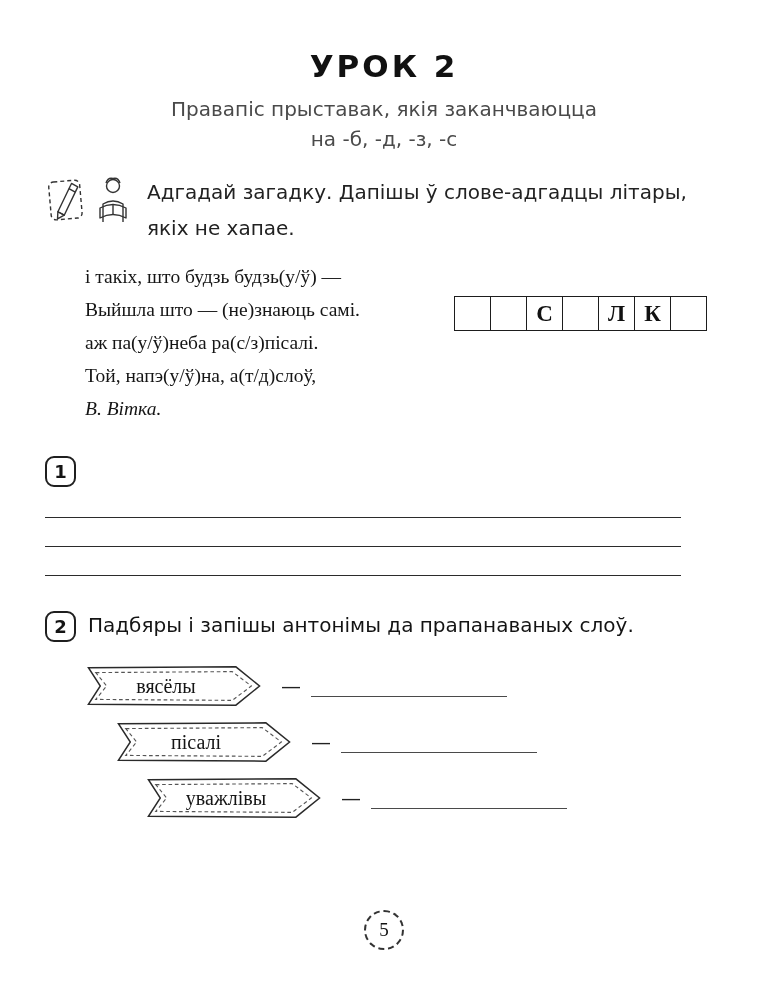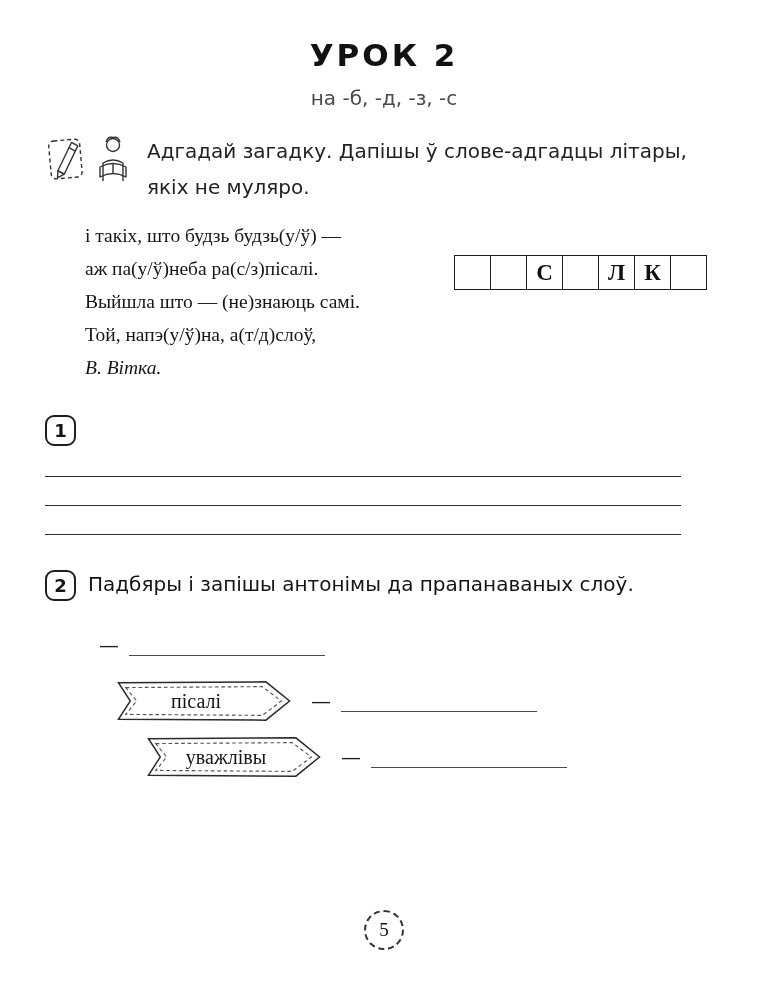--- a/index.html
+++ b/index.html
@@ -4,21 +4,21 @@
 <style>
   * { margin:0; padding:0; box-sizing:border-box; }
   html,body { background:#e8e8e8; }
   .page {
     position:relative;
     width:768px; height:1000px;
     margin:0 auto;
     background:#ffffff;
     font-family:"DejaVu Sans","Liberation Sans",sans-serif;
     color:#1c1c1c;
-    padding:23px 45px 0 45px;
+    padding:34px 45px 0 45px;
     overflow:hidden;
   }
   .lesson-title {
     text-align:center;
     font-size:31px;
     font-weight:800;
     letter-spacing:3px;
     color:#111;
     margin-top:14px;
   }
@@ -126,20 +126,21 @@
   .clear { clear:both; }
 </style>
 </head>
 <body>
 
 <div class="page">
 
   <div class="lesson-title">УРОК 2</div>
 
   <div class="subtitle">
+    <div>Правапіс прыставак, якія заканчваюцца</div>
     <div>на -б, -д, -з, -с</div>
   </div>
 
   <div class="instruction-row">
     <span class="icons">
       <svg width="42" height="48" viewBox="0 0 42 48">
         <g transform="rotate(-5 21 26)">
           <rect x="5" y="6" width="31" height="38" rx="5" fill="none" stroke="#333" stroke-width="1.4" stroke-dasharray="4 3"></rect>
           <g fill="none" stroke="#333" stroke-width="1.4" stroke-linejoin="round">
             <path d="M12 36 L25 14 L31 18 L18 40 Z"></path>
@@ -151,28 +152,28 @@
       <svg width="40" height="48" viewBox="0 0 40 48" style="margin-left:6px">
         <g fill="none" stroke="#333" stroke-width="1.4" stroke-linejoin="round">
           <circle cx="20" cy="11" r="6.5"></circle>
           <path d="M13 8 Q15 2 20 3.5 Q25 2 27 8"></path>
           <path d="M10 47 L10 29 Q20 23 30 29 L30 47"></path>
           <path d="M7 33 Q20 26 33 33 L33 43 Q20 36 7 43 Z"></path>
           <path d="M20 29 L20 39.5"></path>
         </g>
       </svg>
     </span>
-    <span>Адгадай загадку. Дапішы ў слове-адгадцы літары, якіх не муляро.</span>
+    <span>Адгадай загадку. Дапішы ў слове-адгадцы літары, якіх не хапае.</span>
   </div>
 
   <div class="poem-section">
     <div class="poem">
       <div>і такіх, што будзь будзь(у/ў) —</div>
+      <div>Выйшла што — (не)знаюць самі.</div>
       <div>аж па(у/ў)неба ра(с/з)пісалі.</div>
-      <div>Выйшла што — (не)знаюць самі.</div>
       <div>Той, напэ(у/ў)на, а(т/д)слоў,</div>
       <div class="author">В. Вітка.</div>
     </div>
     <table class="answer-grid">
       <tbody>
           <tr>
         <td></td>
         <td></td>
         <td>С</td>
         <td></td>
@@ -194,20 +195,27 @@
   </div>
 
   <div class="exercise" style="margin-top:34px">
     <span class="badge">2</span>
     <span>Падбяры і запішы антонімы да прапанаваных слоў.</span>
     <div class="clear"></div>
 
     <div class="antonyms">
 
       <div class="antonym-row" style="margin-left:38px">
+        <span class="banner">
+          <svg viewBox="0 0 200 48" width="182" height="46" preserveAspectRatio="none">
+            <polygon points="6,5 168,4 194,24 168,44 6,43 19,24" fill="#fff" stroke="#2a2a2a" stroke-width="1.6"></polygon>
+            <polygon points="14,10 164,9 185,24 164,39 14,38 26,24" fill="none" stroke="#555" stroke-width="1.2" stroke-dasharray="4 3"></polygon>
+          </svg>
+          <span class="word">вясёлы</span>
+        </span>
         <span class="dash">—</span>
         <span class="blank"></span>
       </div>
 
       <div class="antonym-row" style="margin-left:68px">
         <span class="banner">
           <svg viewBox="0 0 200 48" width="182" height="46" preserveAspectRatio="none">
             <polygon points="6,5 168,4 194,24 168,44 6,43 19,24" fill="#fff" stroke="#2a2a2a" stroke-width="1.6"></polygon>
             <polygon points="14,10 164,9 185,24 164,39 14,38 26,24" fill="none" stroke="#555" stroke-width="1.2" stroke-dasharray="4 3"></polygon>
           </svg>

